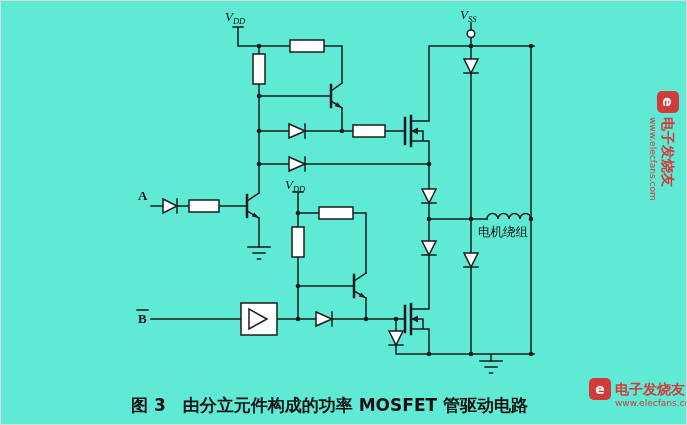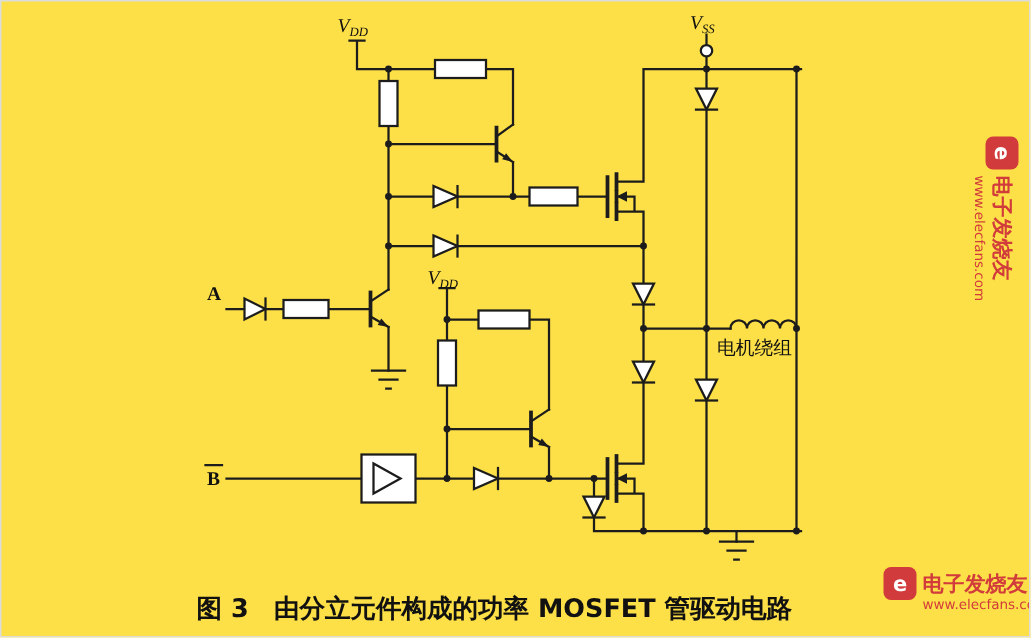--- a/index.html
+++ b/index.html
@@ -1,16 +1,16 @@
 <!DOCTYPE html>
 <html><head>
 <meta charset="utf-8">
 <style>
   html,body{margin:0;padding:0;background:#fff;}
-  .figure{position:relative;width:687px;height:425px;background:#fde047;border:1px solid #dcdcdc;box-sizing:border-box;overflow:hidden;font-family:"DejaVu Sans",sans-serif;}
+  .figure{position:relative;width:687px;height:425px;background:#5eead4;border:1px solid #dcdcdc;box-sizing:border-box;overflow:hidden;font-family:"DejaVu Sans",sans-serif;}
   svg{position:absolute;left:0;top:0;}
   .wire{stroke:#1c1c1c;stroke-width:1.5;fill:none;stroke-linecap:square;}
   .bar{stroke:#1c1c1c;stroke-width:2.5;fill:none;stroke-linecap:square;}
   .comp{stroke:#1c1c1c;stroke-width:1.5;fill:#ffffff;}
   .inkfill{fill:#1c1c1c;stroke:none;}
   .vlbl{font-family:"Liberation Serif",serif;font-style:italic;font-size:13px;fill:#111;}
   .vsub{font-size:8.5px;}
   .inlbl{font-family:"Liberation Serif",serif;font-size:13px;font-weight:bold;fill:#111;}
   .cjk{font-family:"DejaVu Sans",sans-serif;font-size:12.5px;fill:#111;}
   .caption{font-family:"DejaVu Sans",sans-serif;font-size:17px;font-weight:bold;fill:#111;}

